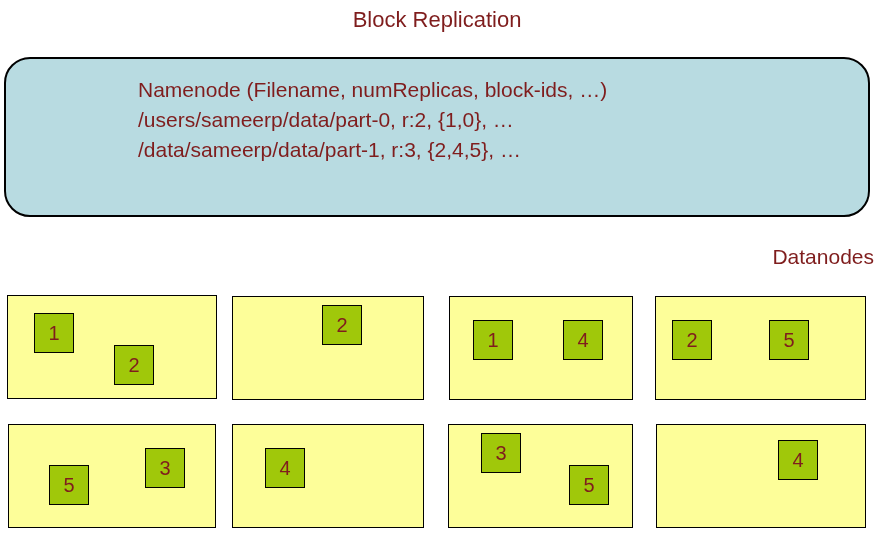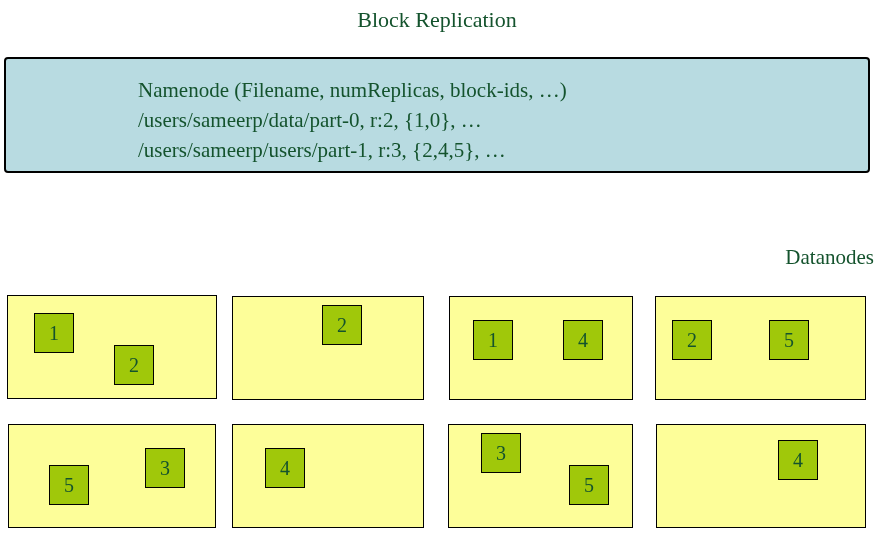--- a/index.html
+++ b/index.html
@@ -5,43 +5,43 @@
   html, body {
     margin: 0;
     padding: 0;
     background: #ffffff;
   }
   .canvas {
     position: relative;
     width: 874px;
     height: 536px;
     background: #ffffff;
-    font-family: Liberation Serif, serif;
-    color: #14532d;
+    font-family: Liberation Sans, sans-serif;
+    color: #7f1d1d;
     overflow: hidden;
   }
   .diagram-title {
     position: absolute;
     top: 7px;
     left: 0;
     width: 100%;
     text-align: center;
     font-size: 22px;
     letter-spacing: 0px;
   }
   .namenode-box {
     position: absolute;
     left: 4px;
     top: 57px;
     width: 866px;
-    height: 116px;
+    height: 160px;
     box-sizing: border-box;
     background: var(--namenode-fill, #b8dbe1);
     border: 2px solid var(--border, #000000);
-    border-radius: 4px;
+    border-radius: 26px;
   }
   .nn-lines {
     position: absolute;
     left: 132px;
     top: 16px;
     font-size: 21px;
     line-height: 30px;
     white-space: nowrap;
   }
   .dn-label {
@@ -75,21 +75,21 @@
 <body>
 
 <div class="canvas">
 
   <div class="diagram-title">Block Replication</div>
 
   <div class="namenode-box">
     <div class="nn-lines">
       <div>Namenode (Filename, numReplicas, block-ids, …)</div>
       <div>/users/sameerp/data/part-0, r:2, {1,0}, …</div>
-      <div>/users/sameerp/users/part-1, r:3, {2,4,5}, …</div>
+      <div>/data/sameerp/data/part-1, r:3, {2,4,5}, …</div>
     </div>
   </div>
 
   <div class="dn-label">Datanodes</div>
 
   <div class="dn-box" style="left:7px;   top:295px; width:210px; height:104px;">
     <div class="block" style="left:26px;  top:17px;">1</div>
     <div class="block" style="left:106px; top:49px;">2</div>
   </div>
 

